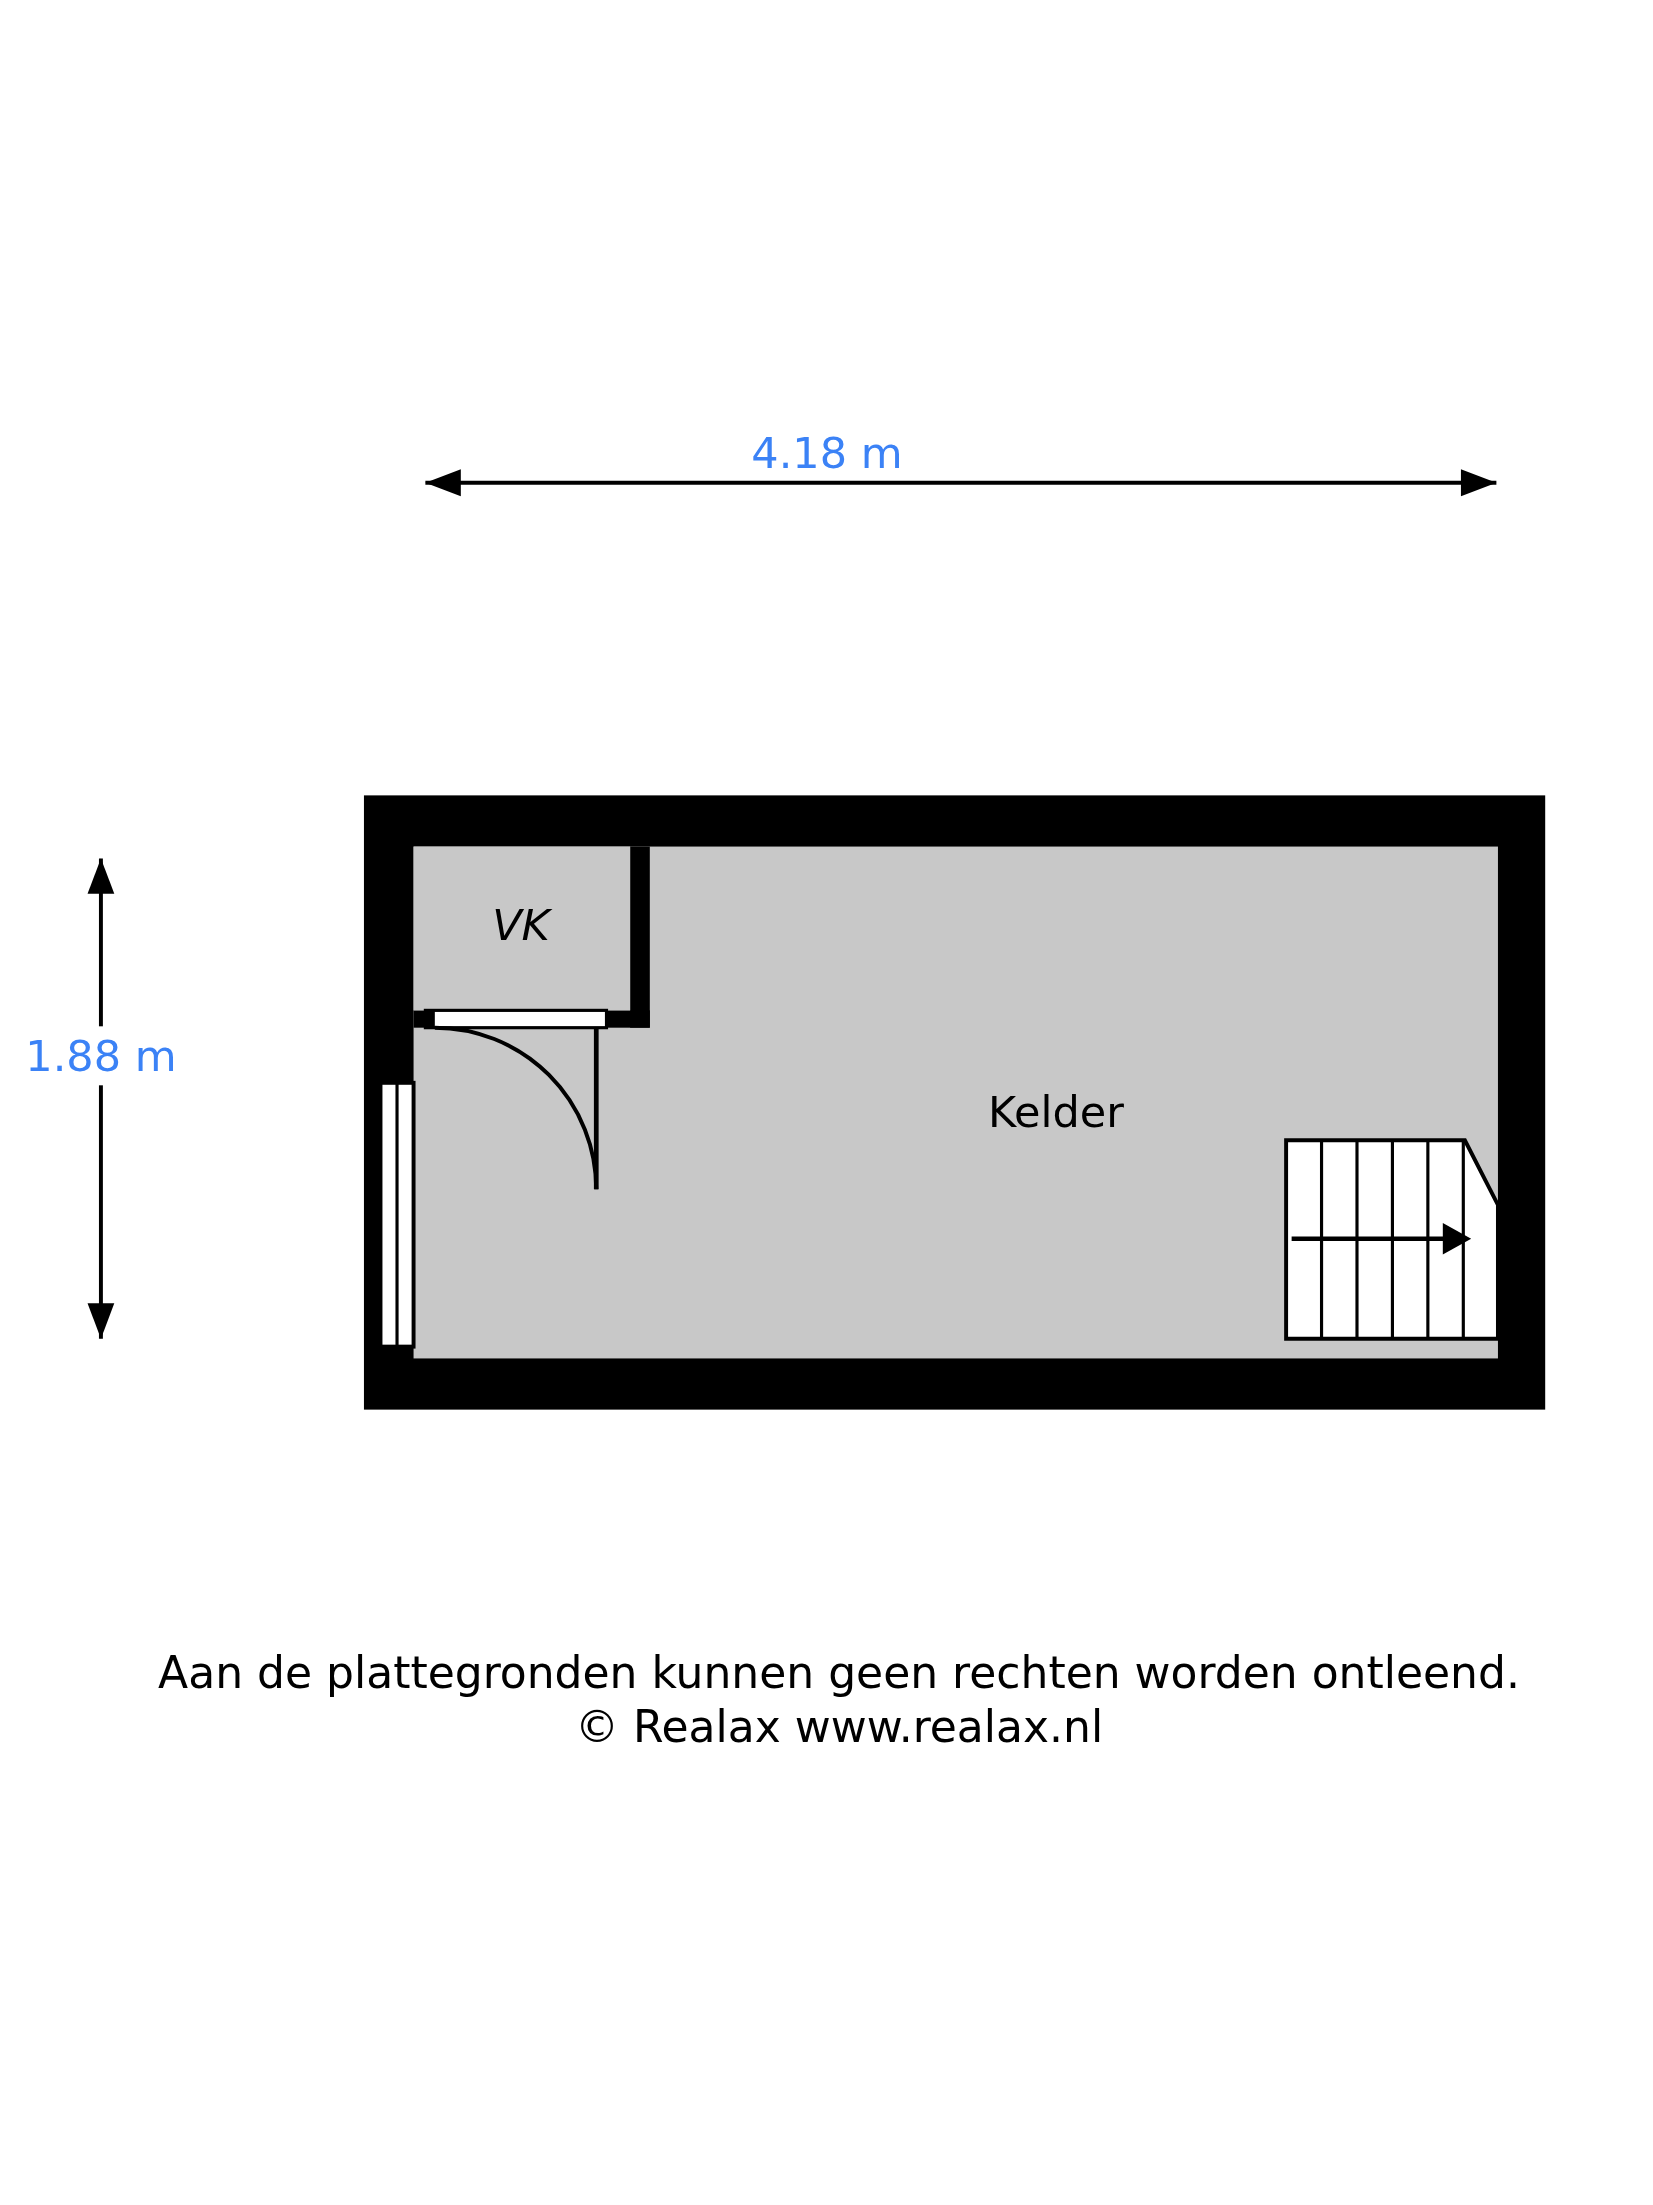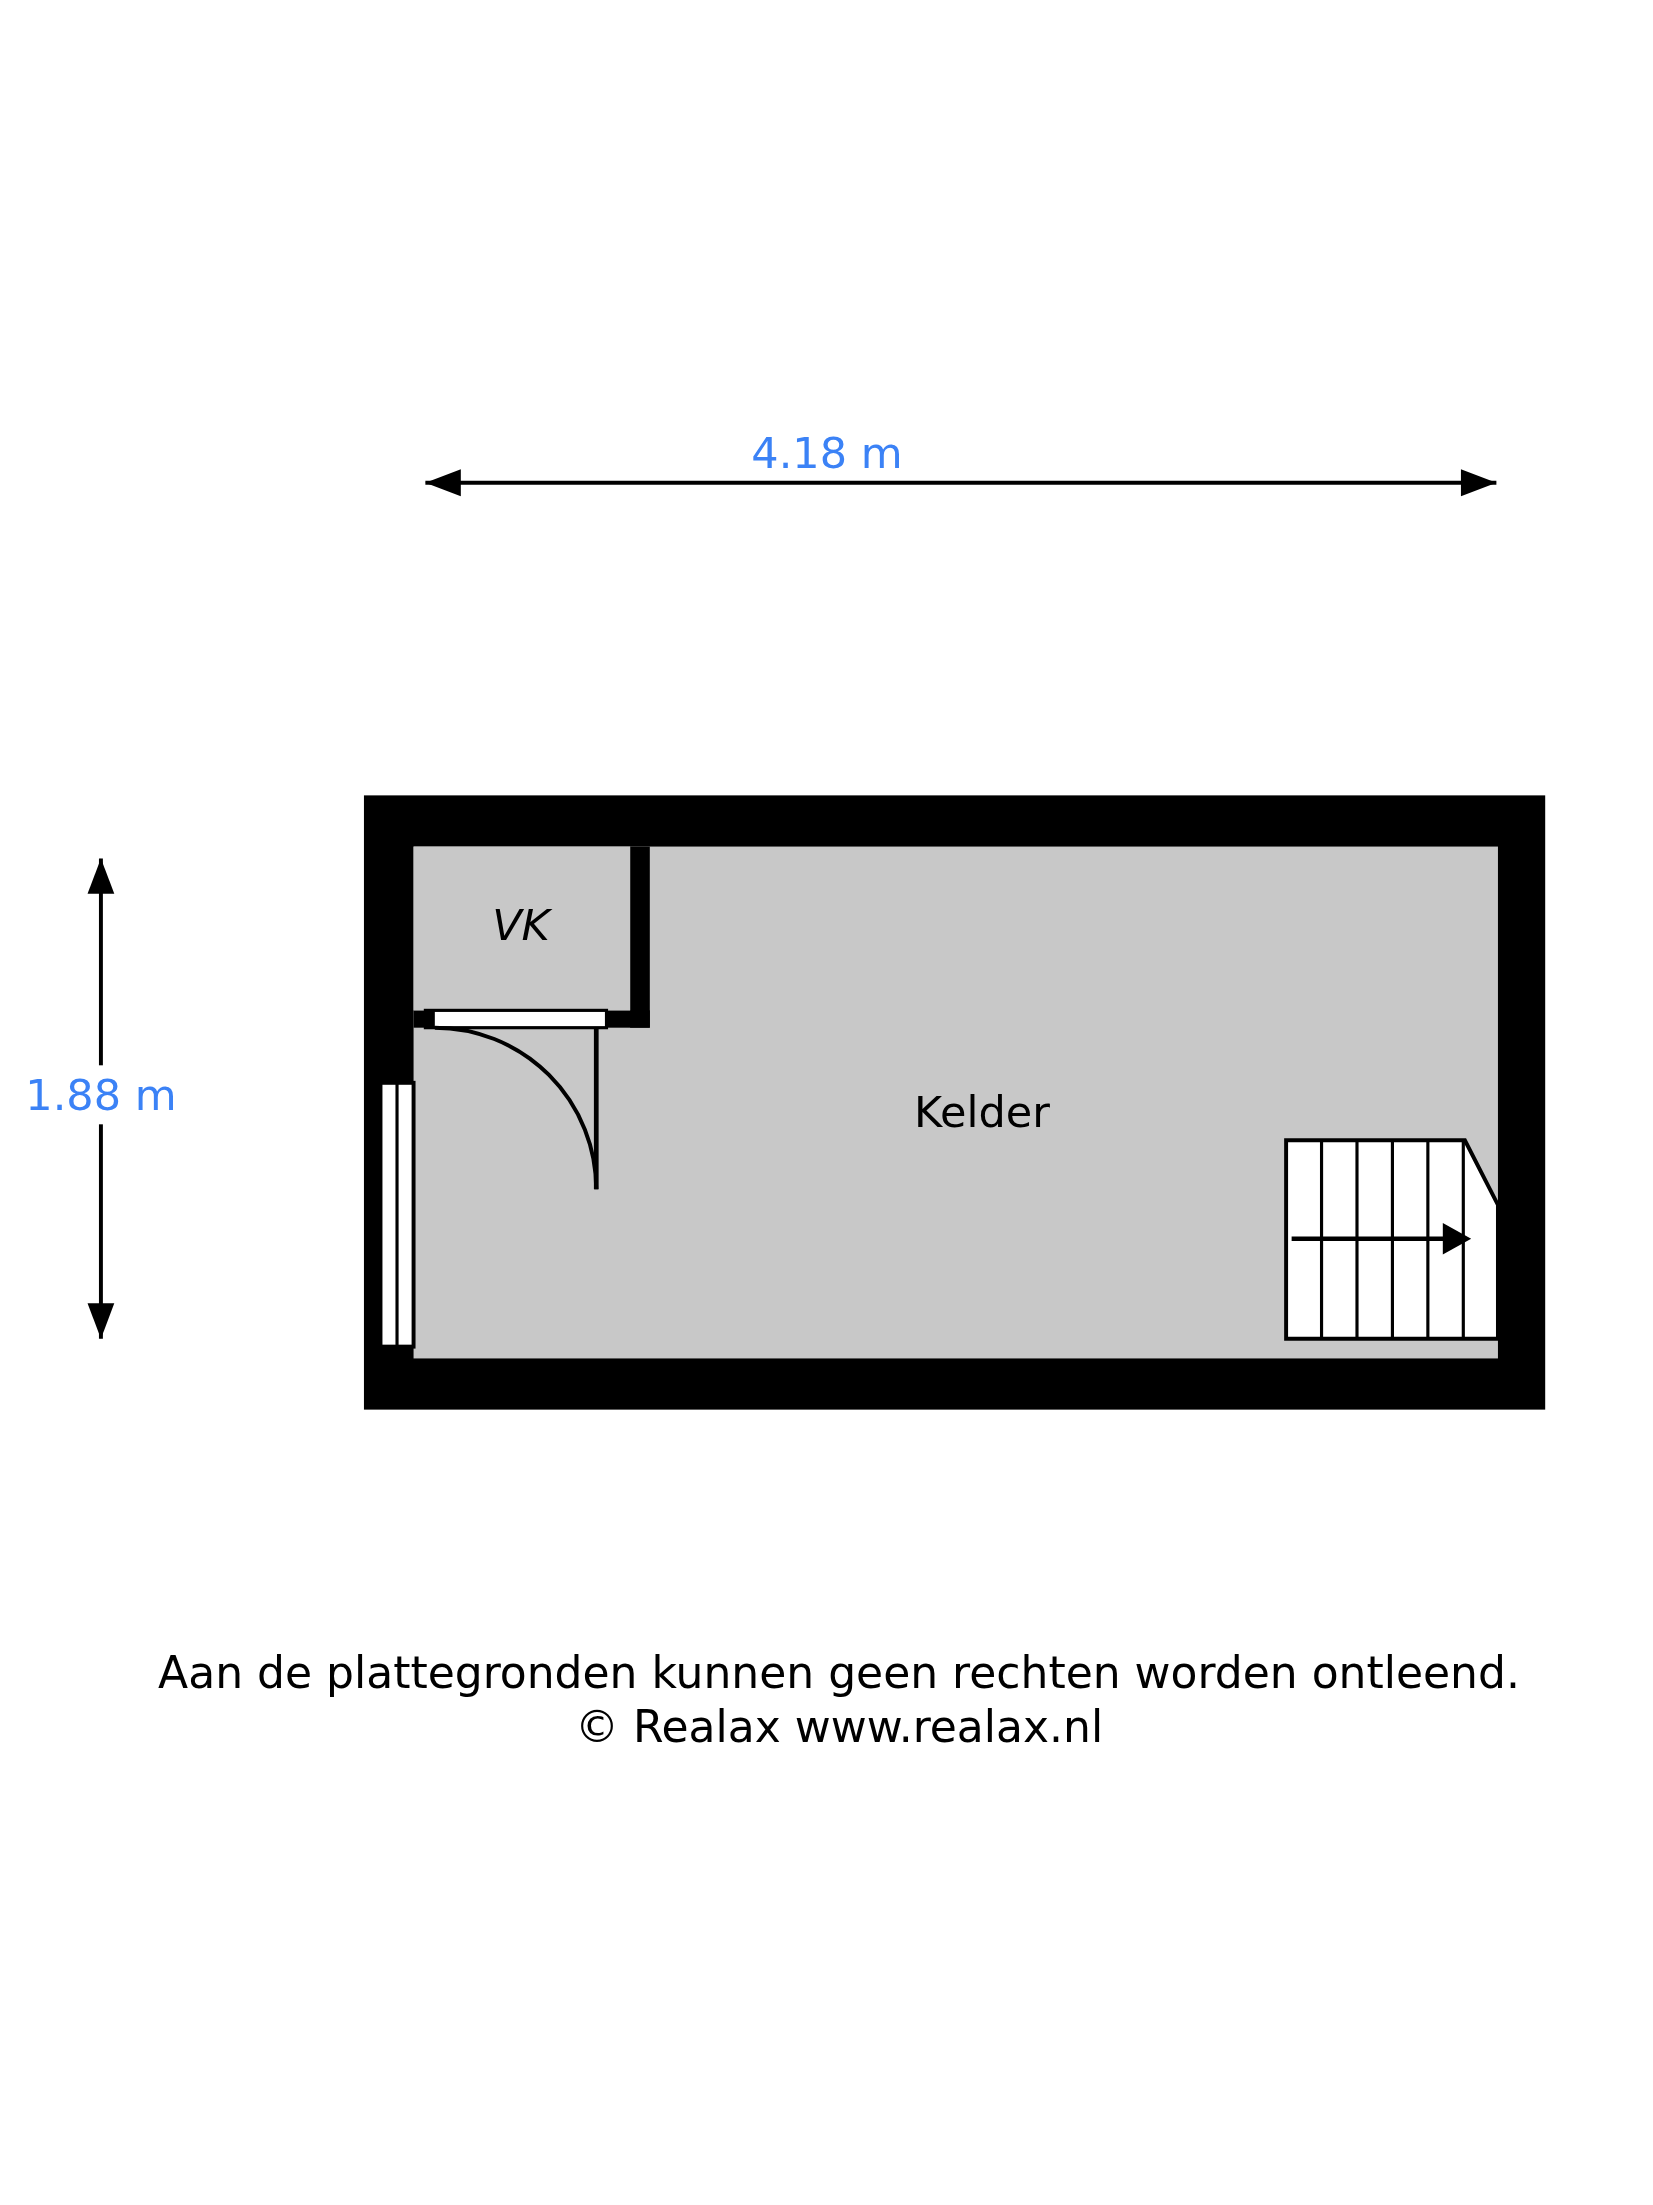--- a/index.html
+++ b/index.html
@@ -36,40 +36,40 @@
   }
   #dim-top-label {
     left: 827px;
     top: 453px;
     transform: translate(-50%, -50%);
     background: #ffffff;
     padding: 0 20.5px;
   }
   #dim-left-label {
     left: 101px;
-    top: 1095px;
+    top: 1056px;
     transform: translate(-50%, -50%);
     background: #ffffff;
     padding: 4.7px 0;
   }
   .room-label {
     position: absolute;
     font-size: 43px;
     color: #000000;
     white-space: nowrap;
     transform: translate(-50%, -50%);
     font-family: "DejaVu Sans", sans-serif;
   }
   #room-label-vk {
     left: 521px;
     top: 925px;
     font-style: italic;
   }
   #room-label-kelder {
-    left: 982px;
+    left: 1056px;
     top: 1112px;
   }
   #footer {
     position: absolute;
     left: 0;
     top: 1646px;
     width: 1654px;
     text-align: center;
     font-size: 44px;
     line-height: 1.22;

